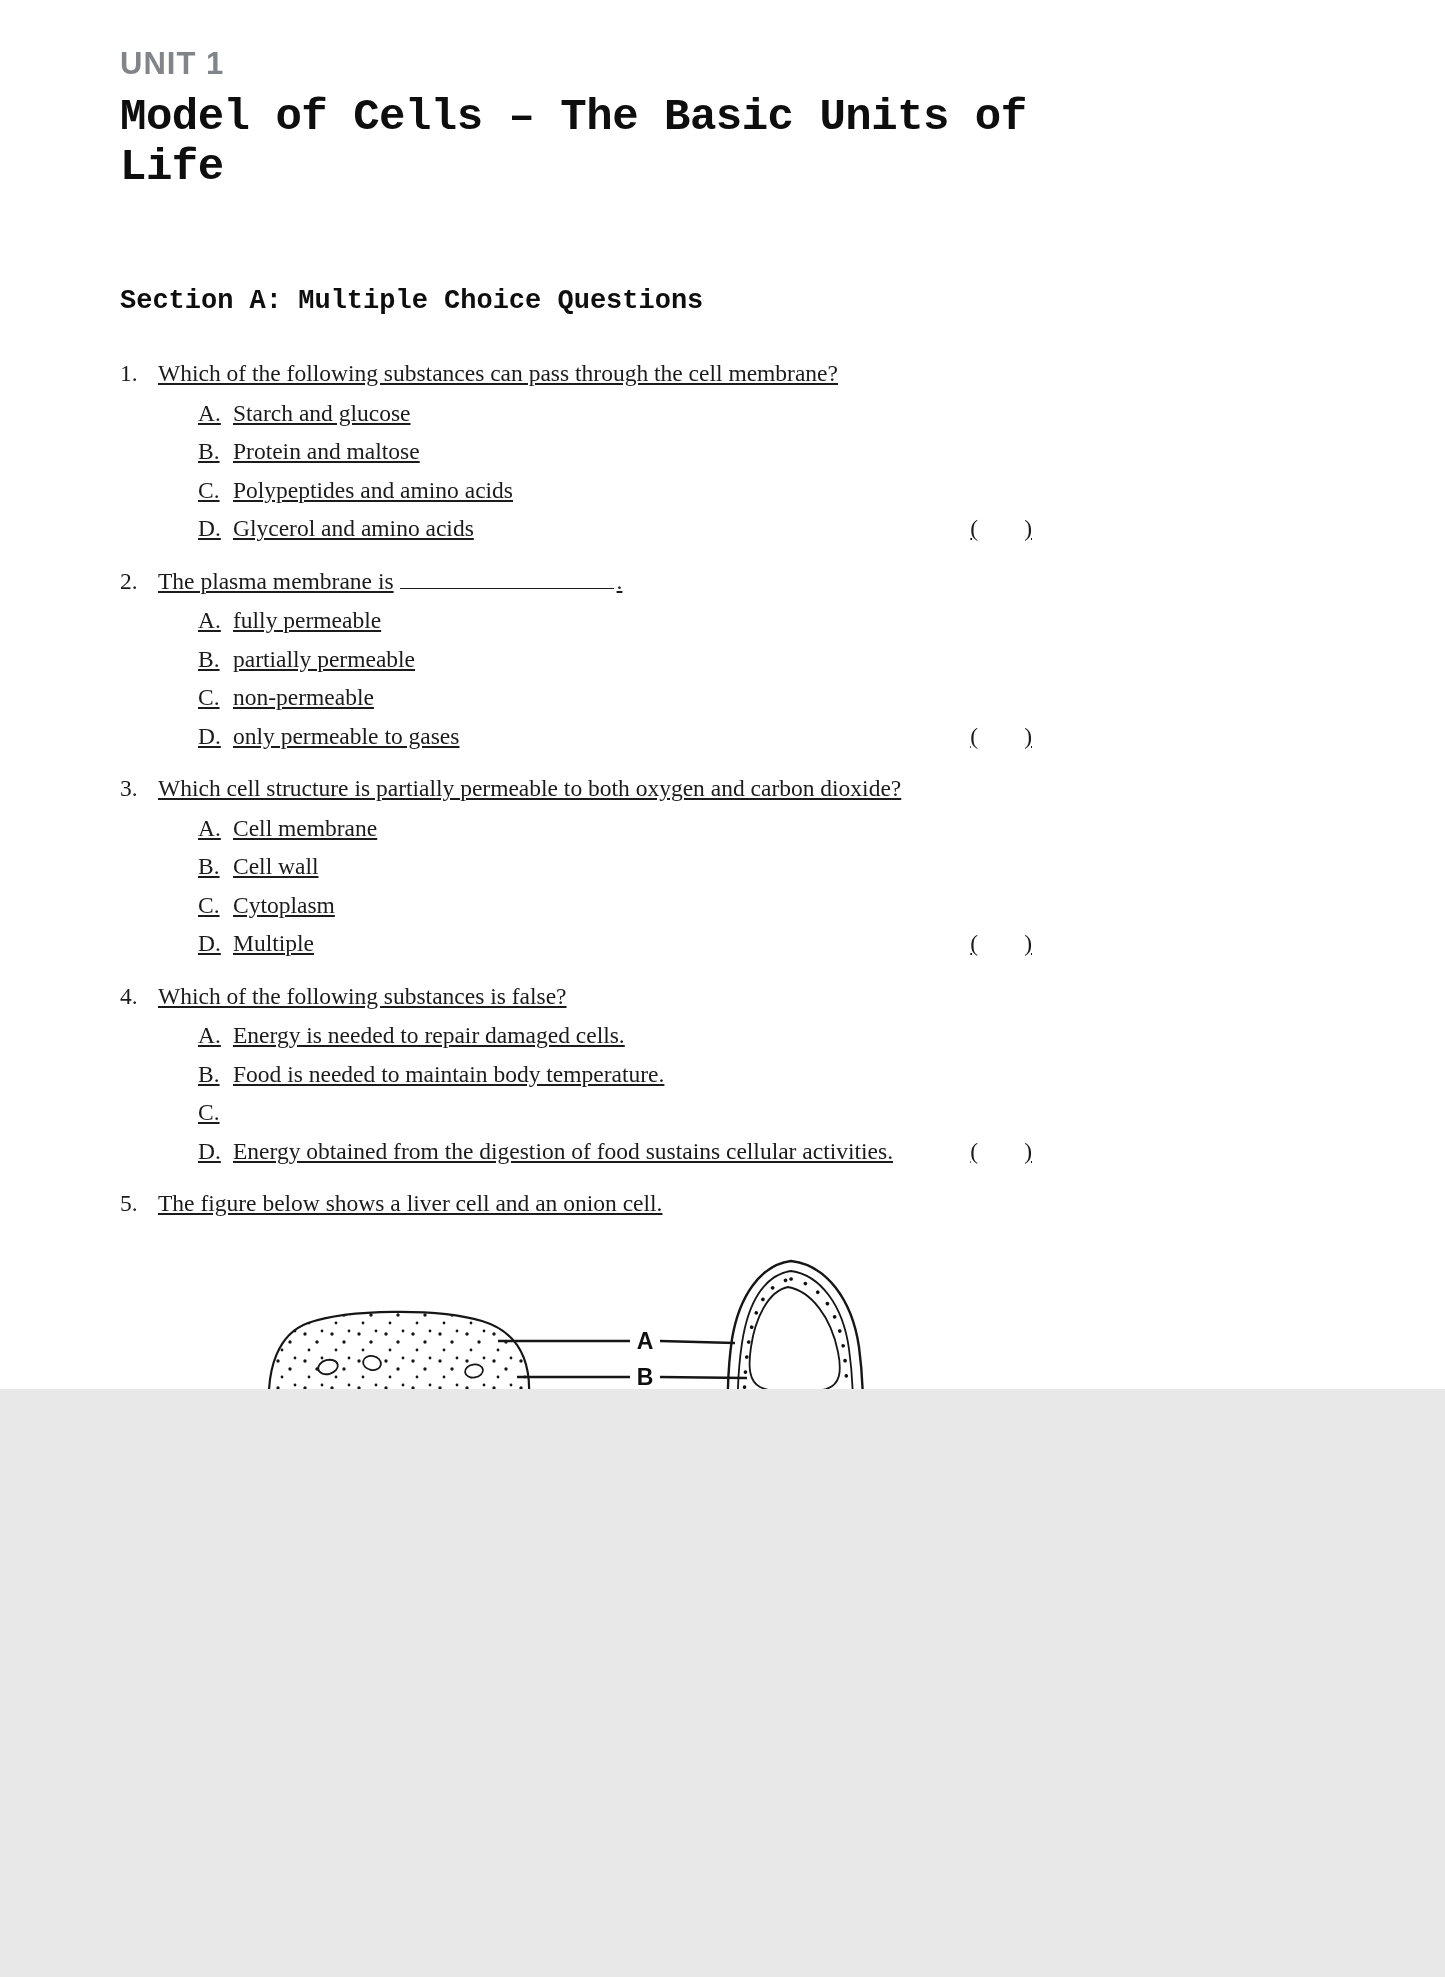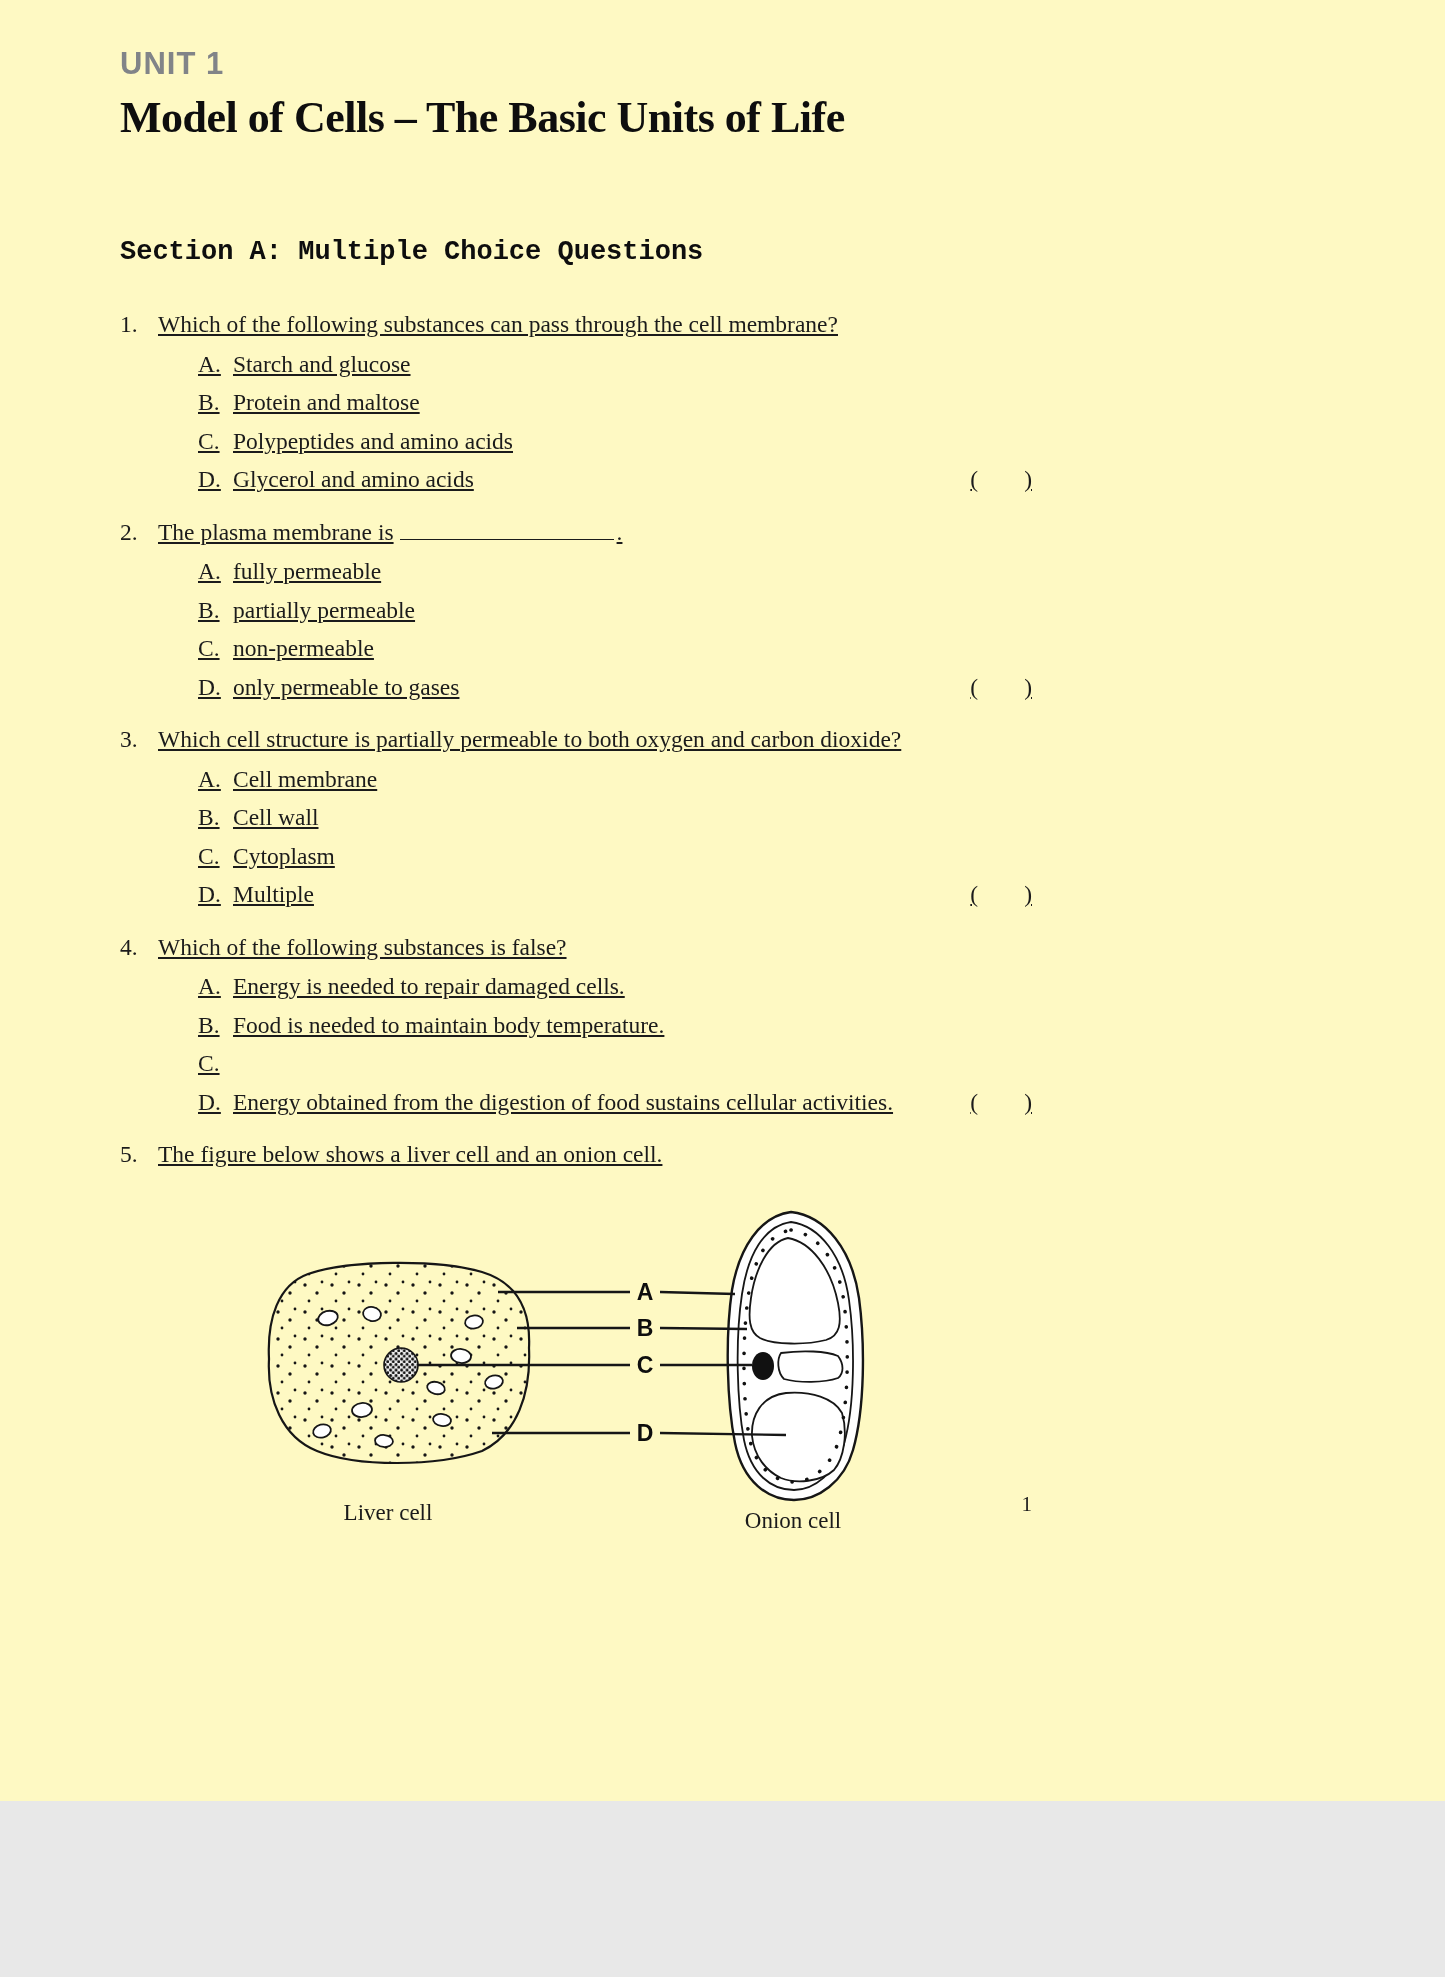--- a/index.html
+++ b/index.html
@@ -1,31 +1,31 @@
 <!DOCTYPE html>
 <html><head>
 <meta charset="utf-8">
 <style>
   html,body { margin:0; padding:0; background:#e8e8e8; }
   .page {
     position:relative;
-    width:1445px; height:1801px;
-    background:#fef9c3;
+    width:1445px; height:1389px;
+    background:#ffffff;
     font-family:"Liberation Serif", serif;
     color:#1b1b1b;
     overflow:hidden;
   }
   .content { position:absolute; left:120px; top:46px; width:912px; }
 
   .unit-label {
     font-family:"Liberation Sans", sans-serif;
     font-weight:700; font-size:31px; color:#818488; letter-spacing:1px;
   }
   .page-title {
-    font-family:Liberation Serif, serif;
+    font-family:Liberation Mono, monospace;
     font-weight:700; font-size:44px; color:#0e0e0e;
     margin:10px 0 0 0; letter-spacing:-0.5px;
   }
   .section-heading {
     font-family:Liberation Mono, monospace;
     font-weight:700; font-size:27px; color:#0e0e0e;
     margin-top:94px;
   }
 
   .questions { margin-top:38px; font-size:23.5px; line-height:38.5px; }

